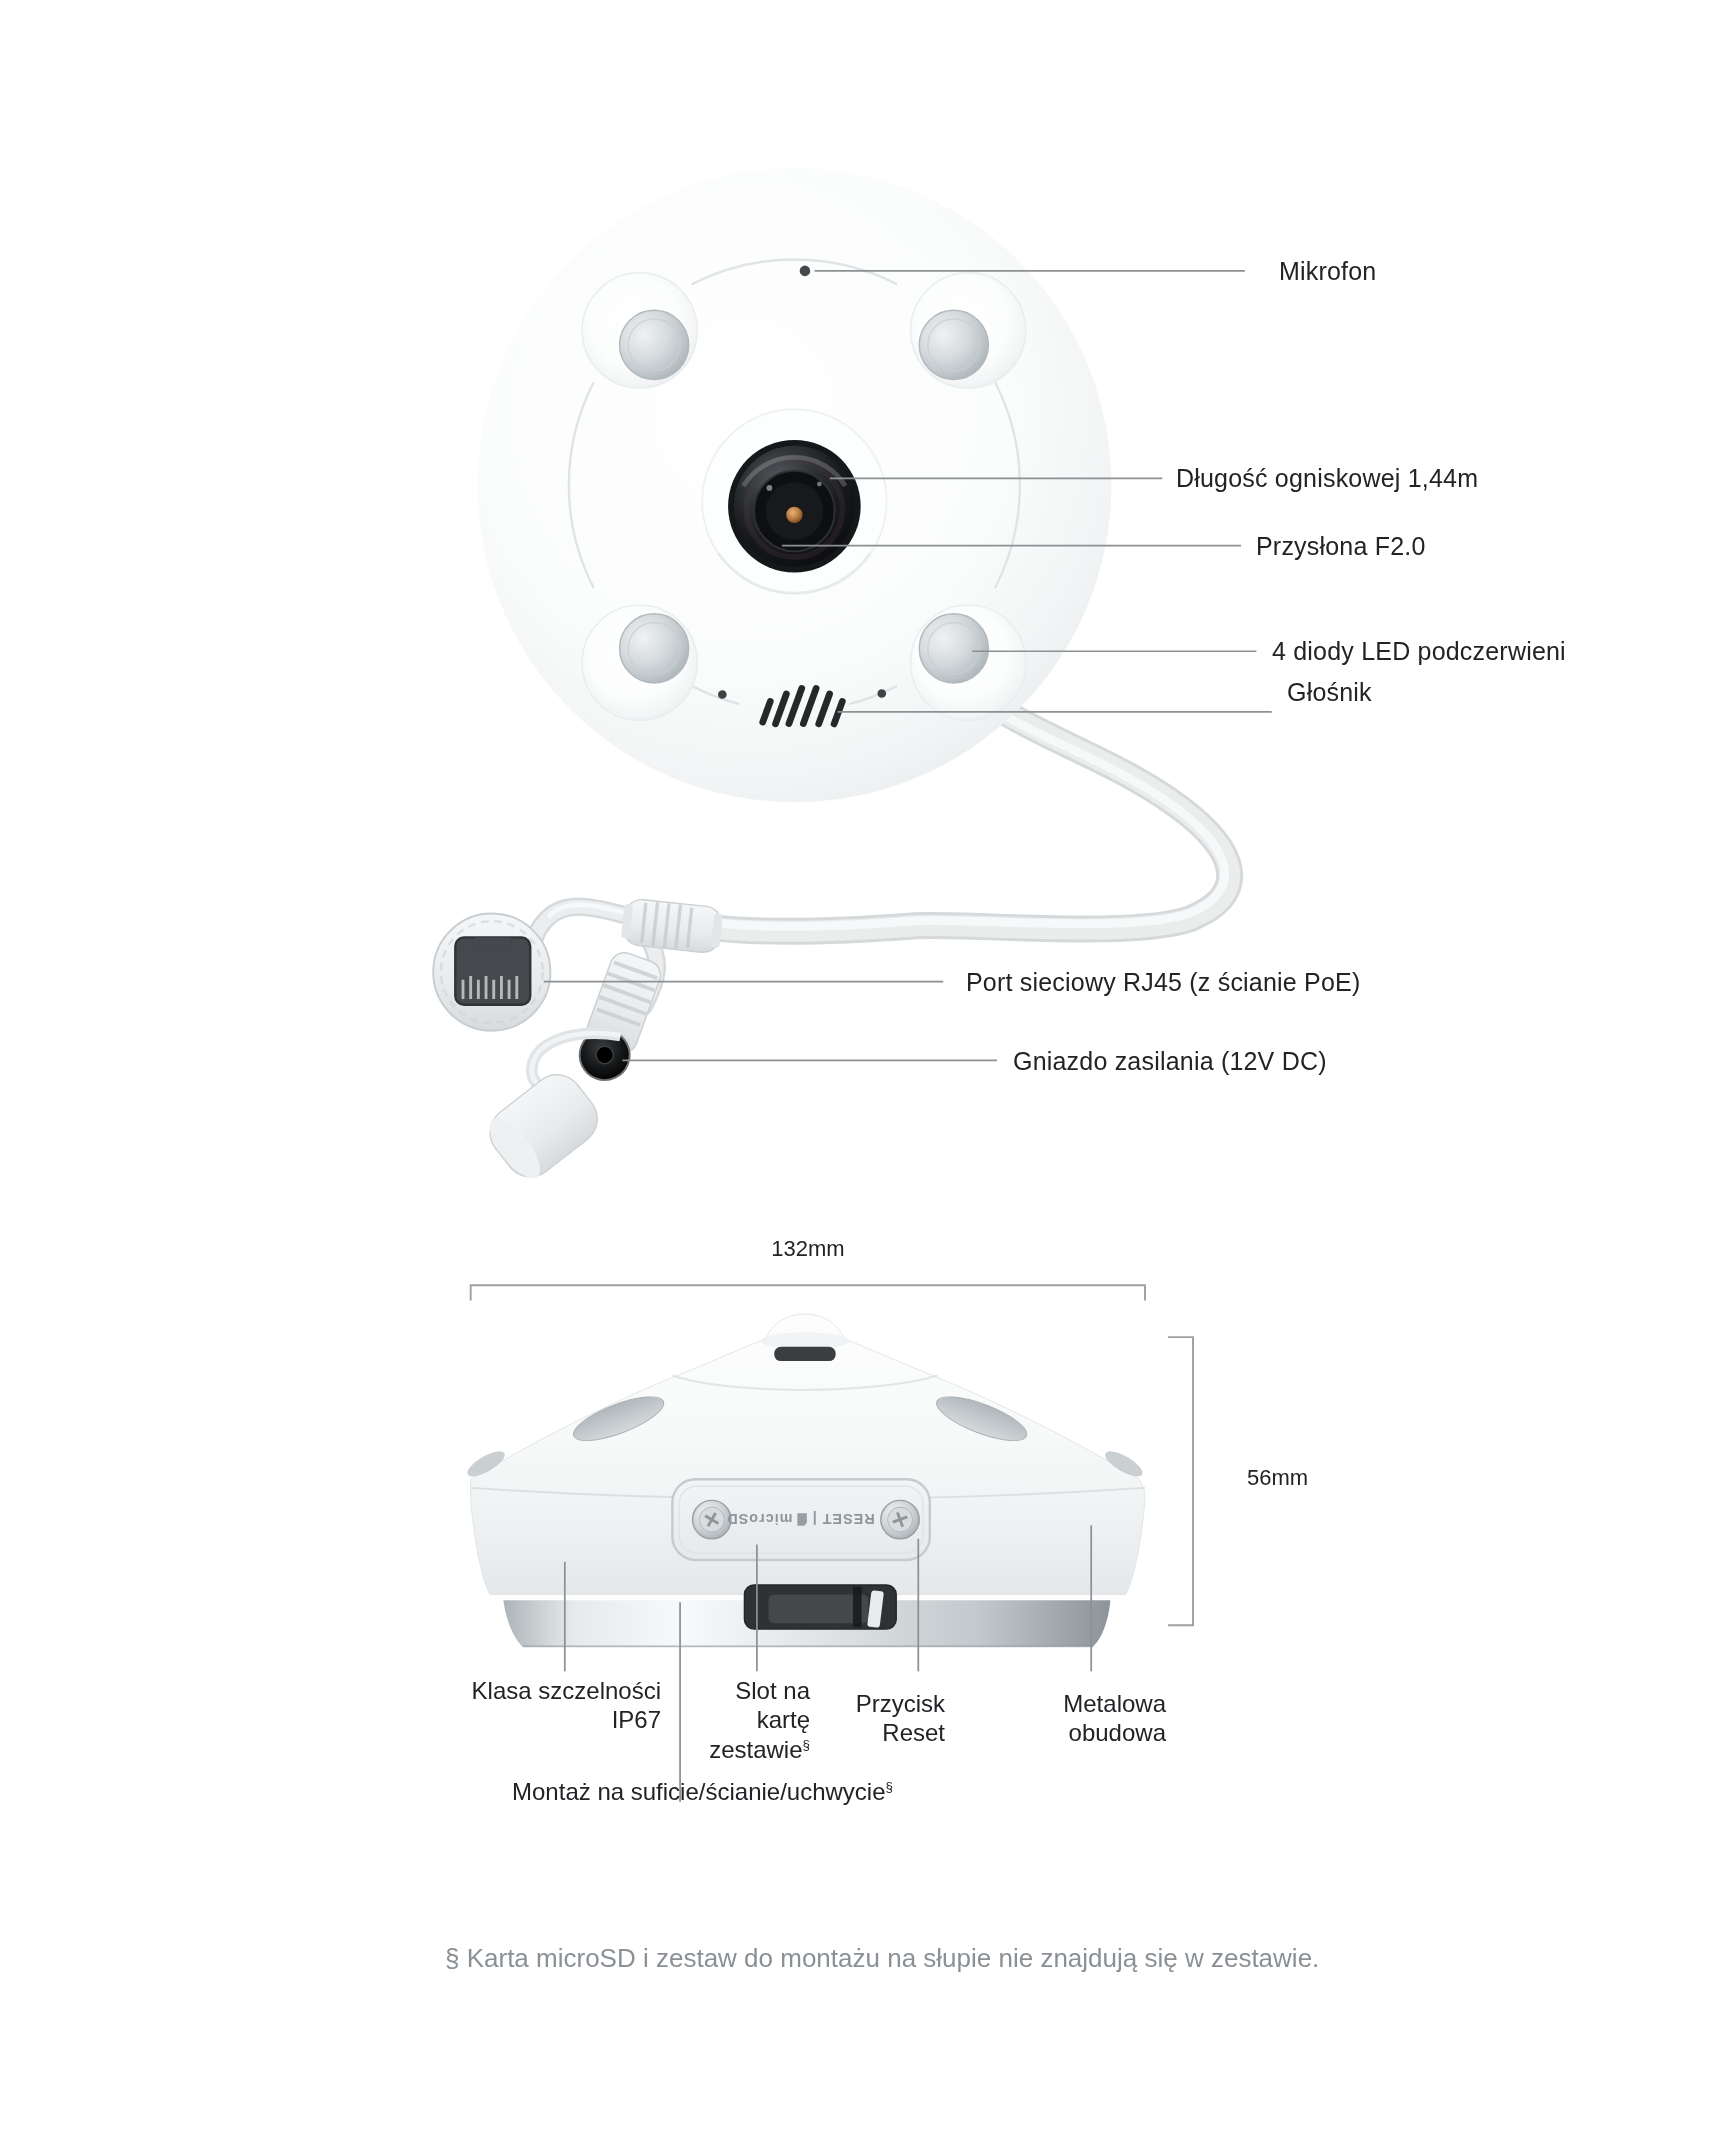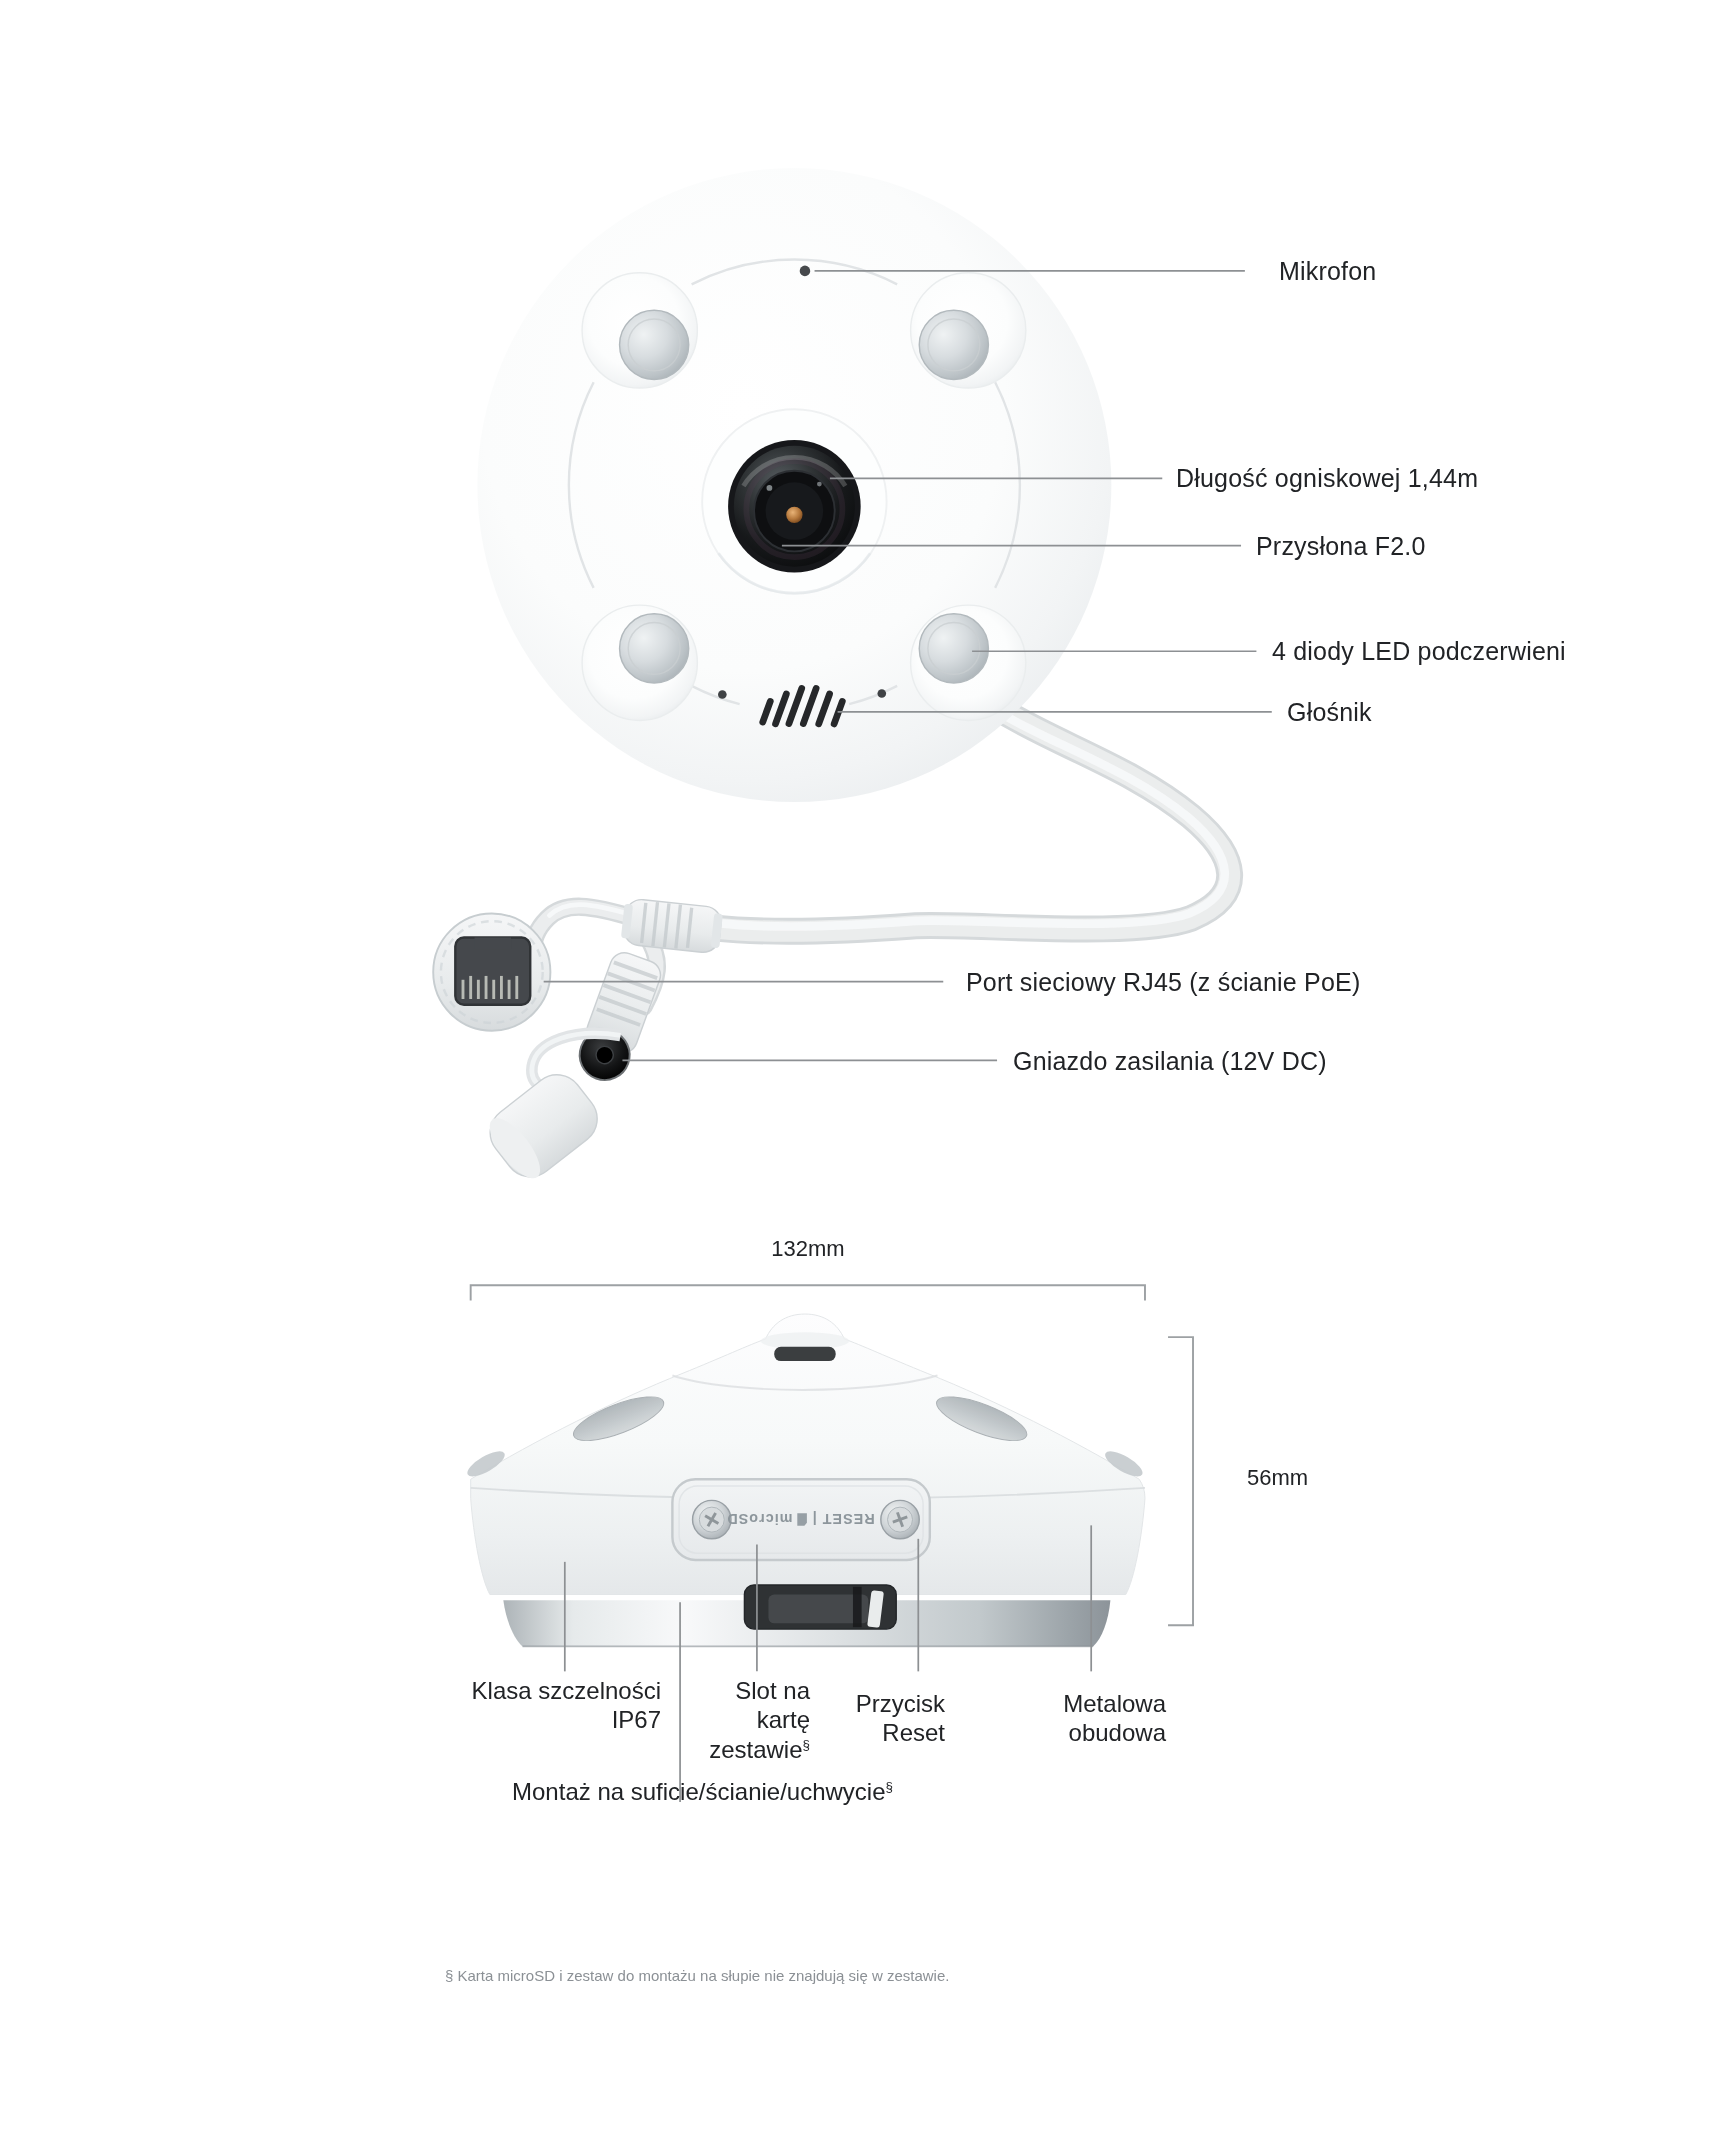--- a/index.html
+++ b/index.html
@@ -12,21 +12,21 @@
     position:absolute;transform:translateY(-50%);
     font-size:25px;letter-spacing:0.2px;white-space:nowrap;color:#212326;
   }
   .dim{position:absolute;font-size:22px;color:#212326;white-space:nowrap;}
   .dim-w{transform:translate(-50%,-50%);}
   .dim-h{transform:translateY(-50%);}
   .blabel{
     position:absolute;font-size:24px;line-height:1.22;text-align:right;color:#212326;
   }
   .blabel sup{font-size:13.4px;line-height:0;}
-  .footnote{position:absolute;font-size:15px;color:#8b9095;white-space:nowrap;margin-top:24px;}
+  .footnote{position:absolute;font-size:26px;color:#8b9095;white-space:nowrap;}
   .plate-label{
     position:absolute;left:672px;top:1479px;width:257px;height:81px;
     display:flex;align-items:center;justify-content:center;gap:4.8px;
     transform:rotate(180deg);
     font-size:14.4px;font-weight:bold;letter-spacing:1px;color:#8d969c;white-space:nowrap;
   }
   .sd-icon{
     display:inline-block;width:9.6px;height:12.5px;background:currentColor;opacity:.9;
     clip-path:polygon(0 24%,26% 0,100% 0,100% 100%,0 100%);
   }
@@ -312,21 +312,21 @@
     <path d="M 788,1608 L 788,1740"></path>
     <path d="M 956,1602 L 956,1740"></path>
     <path d="M 1136,1588 L 1136,1740"></path>
   </g>
 </svg>
 
 <div class="callout" style="left:1279px;top:271px">Mikrofon</div>
 <div class="callout" style="left:1176px;top:478px">Długość ogniskowej 1,44m</div>
 <div class="callout" style="left:1256px;top:546px">Przysłona F2.0</div>
 <div class="callout" style="left:1272px;top:651px">4 diody LED podczerwieni</div>
-<div class="callout" style="left:1287px;top:712px">Głośnik</div>
+<div class="callout" style="left:1287px;top:692px">Głośnik</div>
 <div class="callout" style="left:966px;top:982px">Port sieciowy RJ45 (z ścianie PoE)</div>
 <div class="callout" style="left:1013px;top:1061px">Gniazdo zasilania (12V DC)</div>
 
 <div class="dim dim-w" style="left:808px;top:1249px">132mm</div>
 <div class="dim dim-h" style="left:1247px;top:1478px">56mm</div>
 
 <div class="plate-label">
   <span>RESET |</span>
     <span class="sd-icon"></span>
     <span>microSD</span>

